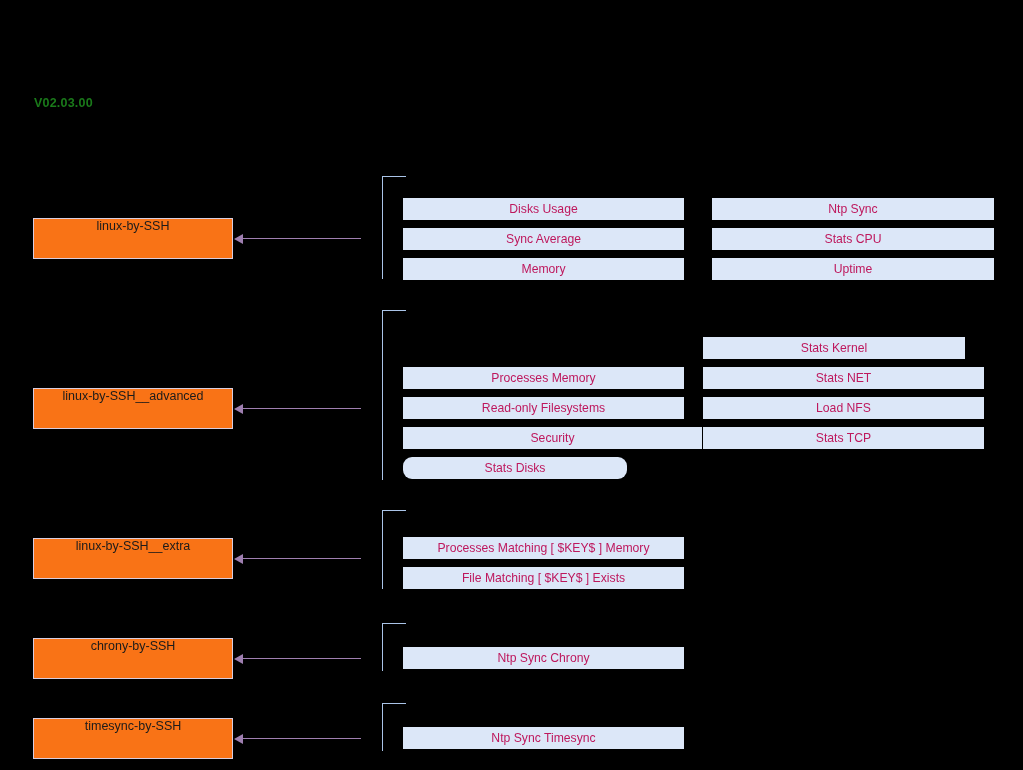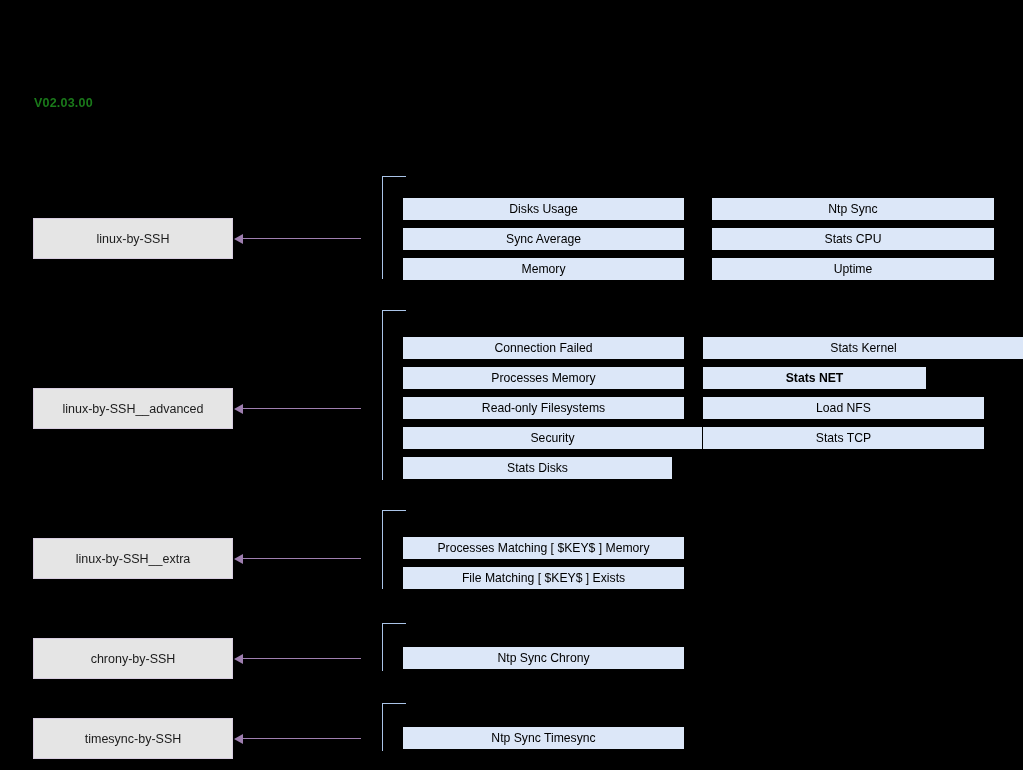--- a/index.html
+++ b/index.html
@@ -32,25 +32,24 @@
     letter-spacing: 0.2px;
     white-space: nowrap;
   }
 
   
   .tmpl-box {
     position: absolute;
     left: 33px;
     width: 200px;
     height: 41px;
-    background: #e5e5e5;
+    background: #f97316;
     border: 1px solid #d8cde0;
     box-sizing: border-box;
     display: flex;
-    align-items: center;
     justify-content: center;
   }
   .tmpl-box .tmpl-label {
     font-size: 12.5px;
     color: #1b1b1b;
     white-space: nowrap;
   }
 
   
   .arrow-line {
@@ -81,21 +80,21 @@
     position: absolute;
     height: 22px;
     background: #dce7f8;
     box-sizing: border-box;
     display: flex;
     align-items: center;
     justify-content: center;
   }
   .item-box .item-label {
     font-size: 12.2px;
-    color: #000000;
+    color: #be185d;
     white-space: nowrap;
     line-height: 1;
   }
 </style>
 </head>
 <body>
 
 <div id="canvas">
 
   <div class="version-label">V02.03.00</div>
@@ -129,40 +128,37 @@
   </div>
 
   <div class="bracket" style="left:382px; top:292px; height:170px;"></div>
 
   <div class="tmpl-box" style="top:370px;">
     <span class="tmpl-label">linux-by-SSH__advanced</span>
   </div>
   <div class="arrow-line" style="left:243px; top:390px; width:118px;"></div>
   <div class="arrow-head" style="left:234px; top:386px;"></div>
 
-  <div class="item-box" style="left:403px; top:319px; width:281px;">
-    <span class="item-label">Connection Failed</span>
-  </div>
   <div class="item-box" style="left:403px; top:349px; width:281px;">
     <span class="item-label">Processes Memory</span>
   </div>
   <div class="item-box" style="left:403px; top:379px; width:281px;">
     <span class="item-label">Read-only Filesystems</span>
   </div>
   <div class="item-box" style="left:403px; top:409px; width:299px;">
     <span class="item-label">Security</span>
   </div>
-  <div class="item-box" style="left:403px; top:439px; width:269px;">
+  <div class="item-box" style="left:403px; top:439px; width:224px;border-radius:9px;">
     <span class="item-label">Stats Disks</span>
   </div>
 
-  <div class="item-box" style="left:703px; top:319px; width:321px;">
+  <div class="item-box" style="left:703px; top:319px; width:262px;">
     <span class="item-label">Stats Kernel</span>
   </div>
-  <div class="item-box" style="left:703px; top:349px; width:223px;font-weight:bold;">
+  <div class="item-box" style="left:703px; top:349px; width:281px;">
     <span class="item-label">Stats NET</span>
   </div>
   <div class="item-box" style="left:703px; top:379px; width:281px;">
     <span class="item-label">Load NFS</span>
   </div>
   <div class="item-box" style="left:703px; top:409px; width:281px;">
     <span class="item-label">Stats TCP</span>
   </div>
 
   <div class="bracket" style="left:382px; top:492px; height:79px;"></div>

